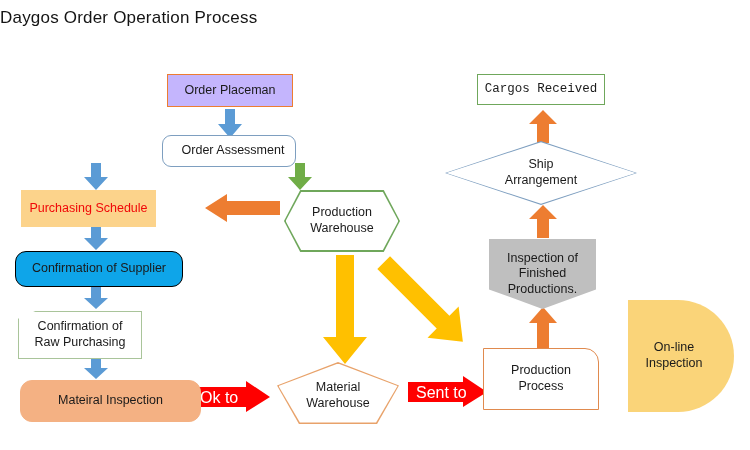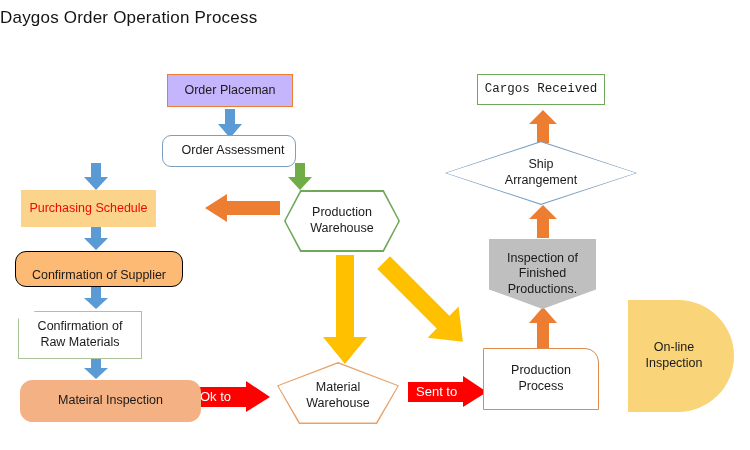--- a/index.html
+++ b/index.html
@@ -38,21 +38,21 @@
     width: 750px;
     font-size: 17px;
     color: #141414;
     font-family: "Liberation Sans", sans-serif;
     letter-spacing: 0.2px;
   }
 
   
   .rect-orange   { border: 1.6px solid #ED7D31; background: #c4b5fd; }
   .rect-green    { border: 1.6px solid #6FA75B; background: #fff; font-family: Liberation Mono, monospace; }
-  .rect-black-rd { border: 1.8px solid #000000; background: #fdba74; border-radius: 11px; align-items: flex-end; }
+  .rect-black-rd { border: 1.8px solid #000000; background: #0ea5e9; border-radius: 11px; }
   .rect-blue-rd  { border: 1.4px solid #7E9FC0; background: #fff; border-radius: 9px; padding-left: 12px; }
   .fill-yellow   { background: #FCD38B; border: 1px solid #FCD38B; color: #F00808; }
   .fill-salmon   { background: #F4B183; border: 1px solid #F4B183; border-radius: 12px; }
   .rect-orange-tr{ border: 1.5px solid #E08A4E; background: #fff;
                    border-top-right-radius: 14px; }
 
   
   .clip-corner {
     border: 1.4px solid #A9C49A;
     background: #fff;
@@ -112,21 +112,21 @@
     border-radius: 0 60px 60px 0;
   }
 
   
   .arrow { position: absolute; }
   .arrow svg { display: block; overflow: visible; }
 
   .lbl-on-arrow {
     position: absolute;
     color: #ffffff;
-    font-size: 13px;
+    font-size: 16px;
     font-family: "Liberation Sans", sans-serif;
     white-space: nowrap;
   }
 </style>
 </head>
 <body>
 
 <div id="canvas">
 
   <div id="title">Daygos Order Operation Process</div>
@@ -231,21 +231,21 @@
     <span>Purchasing Schedule</span>
   </div>
 
   <div class="node rect-black-rd" style="left:15px; top:251px; width:168px; height:36px;">
     <span>Confirmation of Supplier</span>
   </div>
 
   <div class="node clip-corner" style="left:18px; top:311px; width:124px; height:48px;">
     <div>
       <span>Confirmation of</span>
-      <span>Raw Materials</span>
+      <span>Raw Purchasing</span>
     </div>
   </div>
 
   <div class="node fill-salmon" style="left:20px; top:380px; width:181px; height:42px;">
     <span>Mateiral Inspection</span>
   </div>
 
   <div class="node hexagon" style="left:284px; top:190px; width:116px; height:62px;">
     <div class="inner">
       <div>

